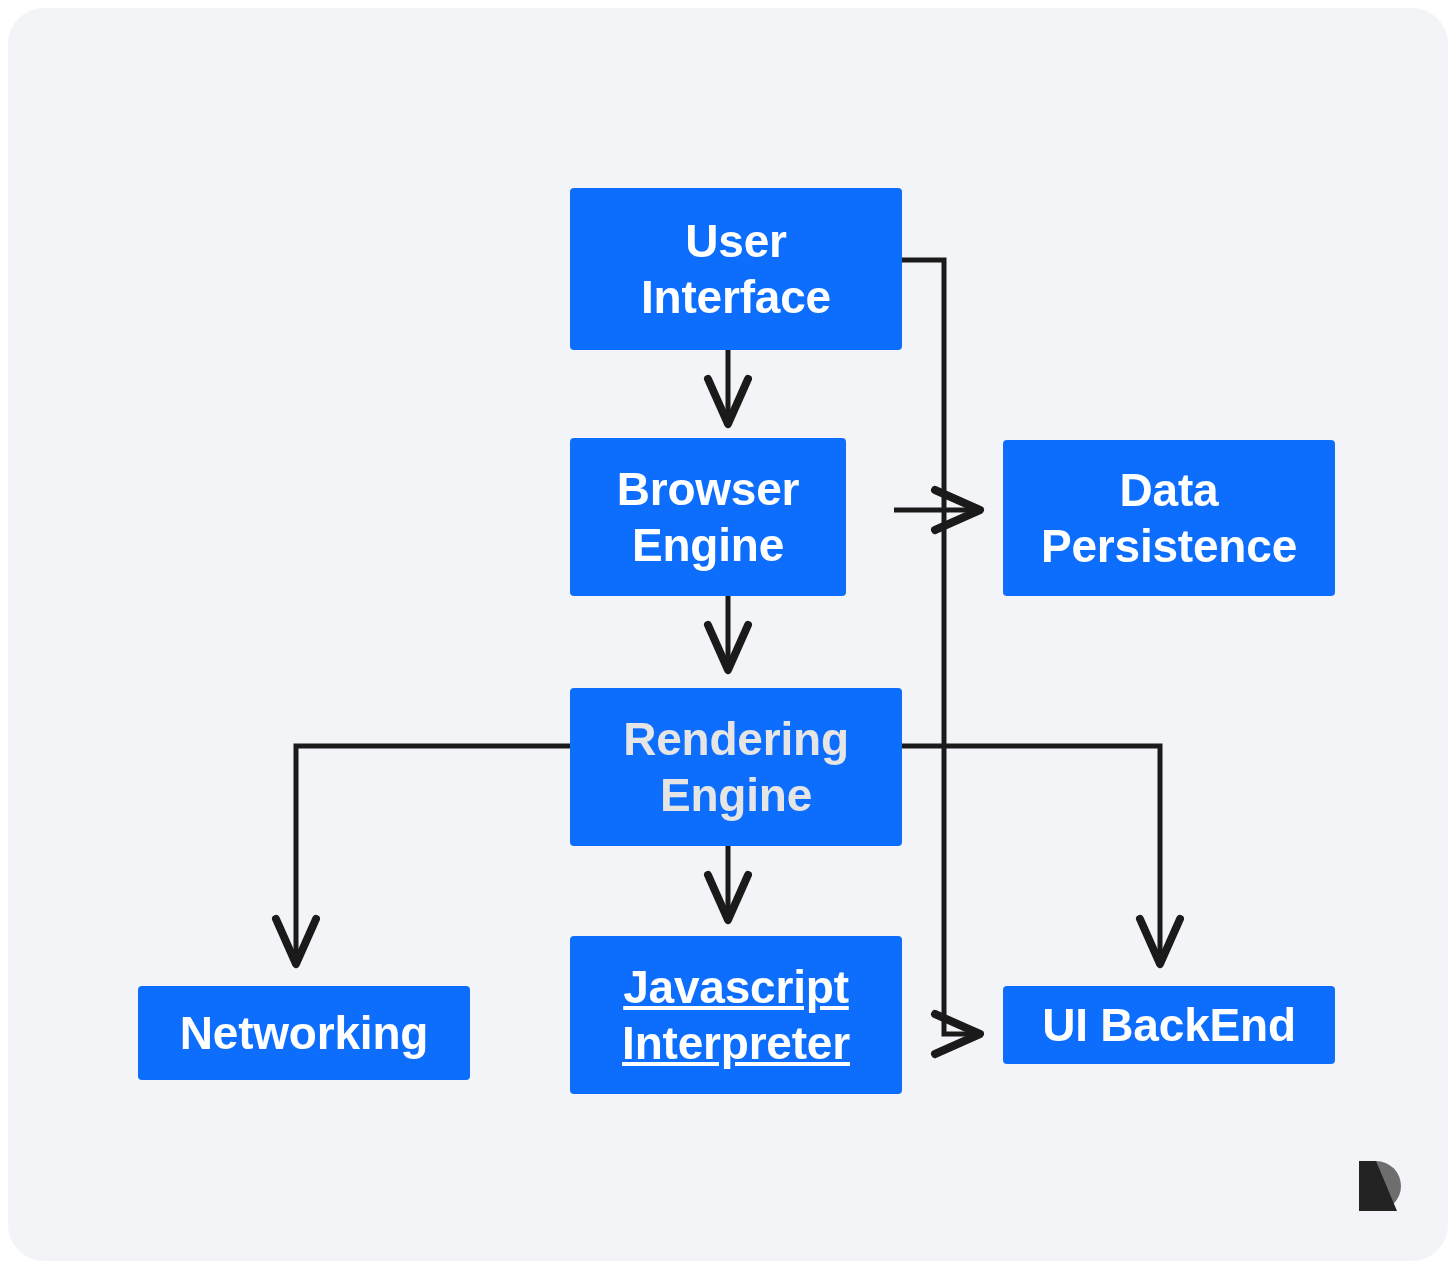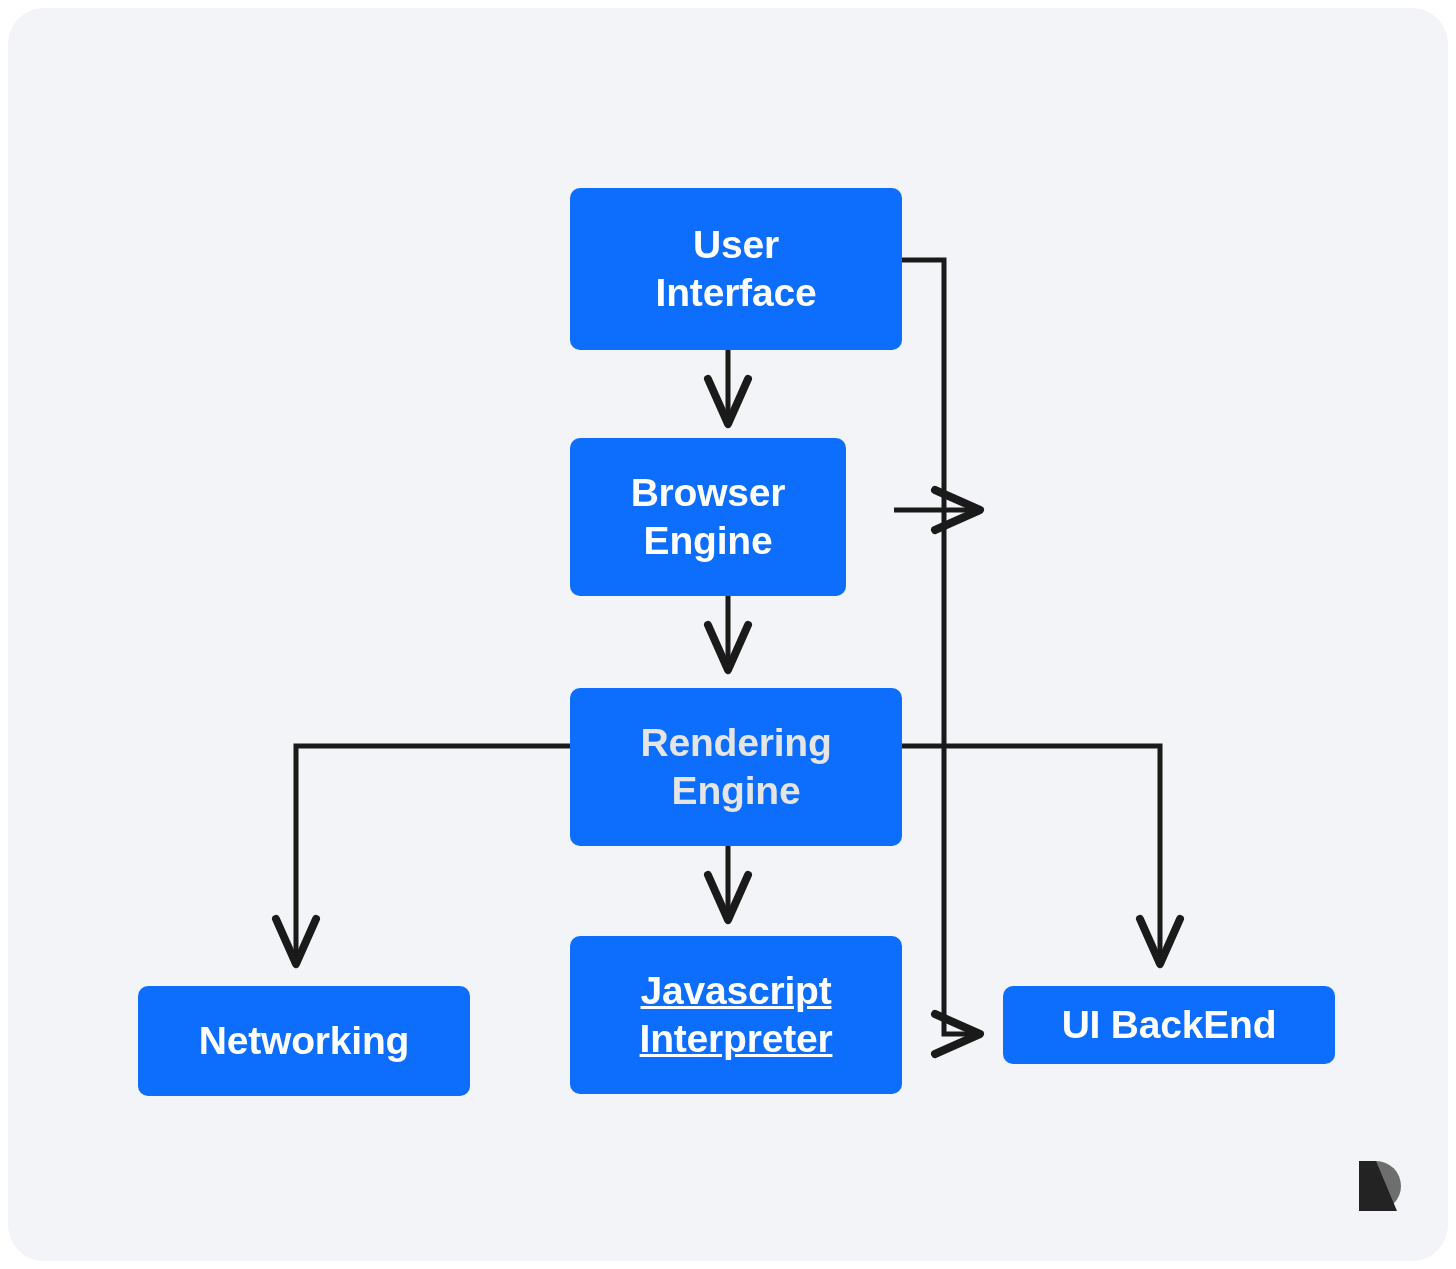--- a/index.html
+++ b/index.html
@@ -30,27 +30,27 @@
   #canvas {
     position: absolute;
     left: 0; top: 0;
     width: 1440px;
     height: 1253px;
   }
   .node {
     position: absolute;
     background: #0d6efd;
     color: #ffffff;
-    border-radius: 10px;
+    border-radius: 4px;
     display: flex;
     align-items: center;
     justify-content: center;
     text-align: center;
     font-weight: bold;
-    font-size: 39px;
+    font-size: 46px;
     line-height: 1.22;
     letter-spacing: -0.2px;
     z-index: 3;
     padding: 0 0;
   }
   .node .label { display: block; white-space: pre-line; }
   svg#edges {
     position: absolute;
     left: 0; top: 0;
     width: 1440px; height: 1253px;
@@ -112,27 +112,31 @@
       <div class="node" style="left: 562px; top: 180px; width: 332px; height: 162px; background: rgb(13, 110, 253); color: rgb(255, 255, 255);">
         <span class="label">User
 Interface</span>
       </div>
 
       <div class="node" style="left: 562px; top: 430px; width: 276px; height: 158px; background: rgb(13, 110, 253); color: rgb(255, 255, 255);">
         <span class="label">Browser
 Engine</span>
       </div>
 
+      <div class="node" style="left: 995px; top: 432px; width: 332px; height: 156px; background: rgb(13, 110, 253); color: rgb(255, 255, 255);">
+        <span class="label">Data
+Persistence</span>
+      </div>
 
       <div class="node" style="left: 562px; top: 680px; width: 332px; height: 158px; background: rgb(13, 110, 253); color: #e5e5e5;">
         <span class="label">Rendering
 Engine</span>
       </div>
 
-      <div class="node" style="left: 130px; top: 978px; width: 332px; height: 110px; background: rgb(13, 110, 253); color: rgb(255, 255, 255);">
+      <div class="node" style="left: 130px; top: 978px; width: 332px; height: 94px; background: rgb(13, 110, 253); color: rgb(255, 255, 255);">
         <span class="label">Networking</span>
       </div>
 
       <div class="node" style="left: 562px; top: 928px; width: 332px; height: 158px; background: rgb(13, 110, 253); color: rgb(255, 255, 255); text-decoration: underline;">
         <span class="label">Javascript
 Interpreter</span>
       </div>
 
       <div class="node" style="left: 995px; top: 978px; width: 332px; height: 78px; background: rgb(13, 110, 253); color: rgb(255, 255, 255);">
         <span class="label">UI BackEnd</span>

